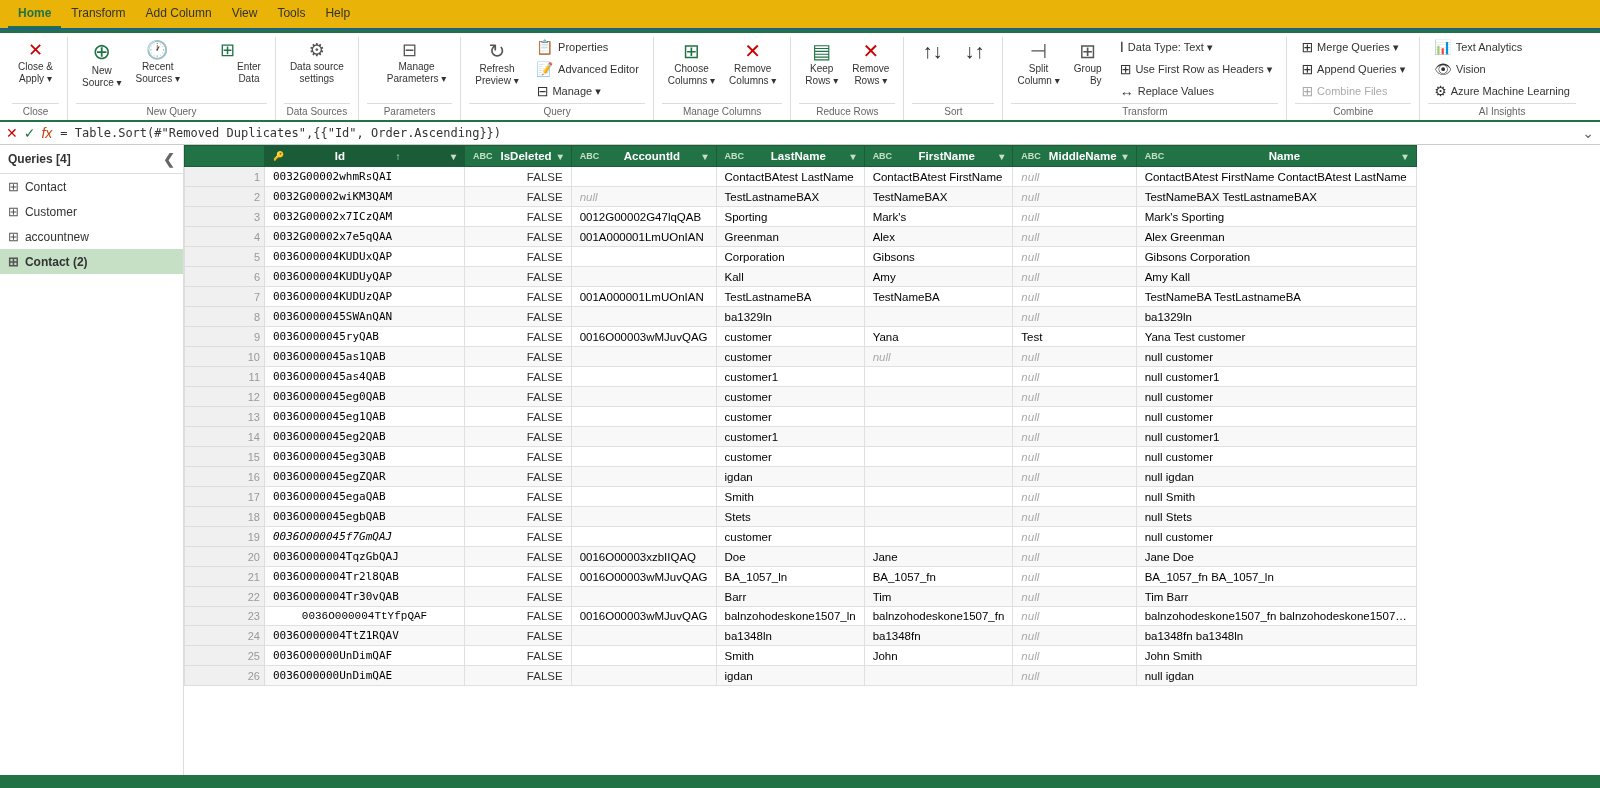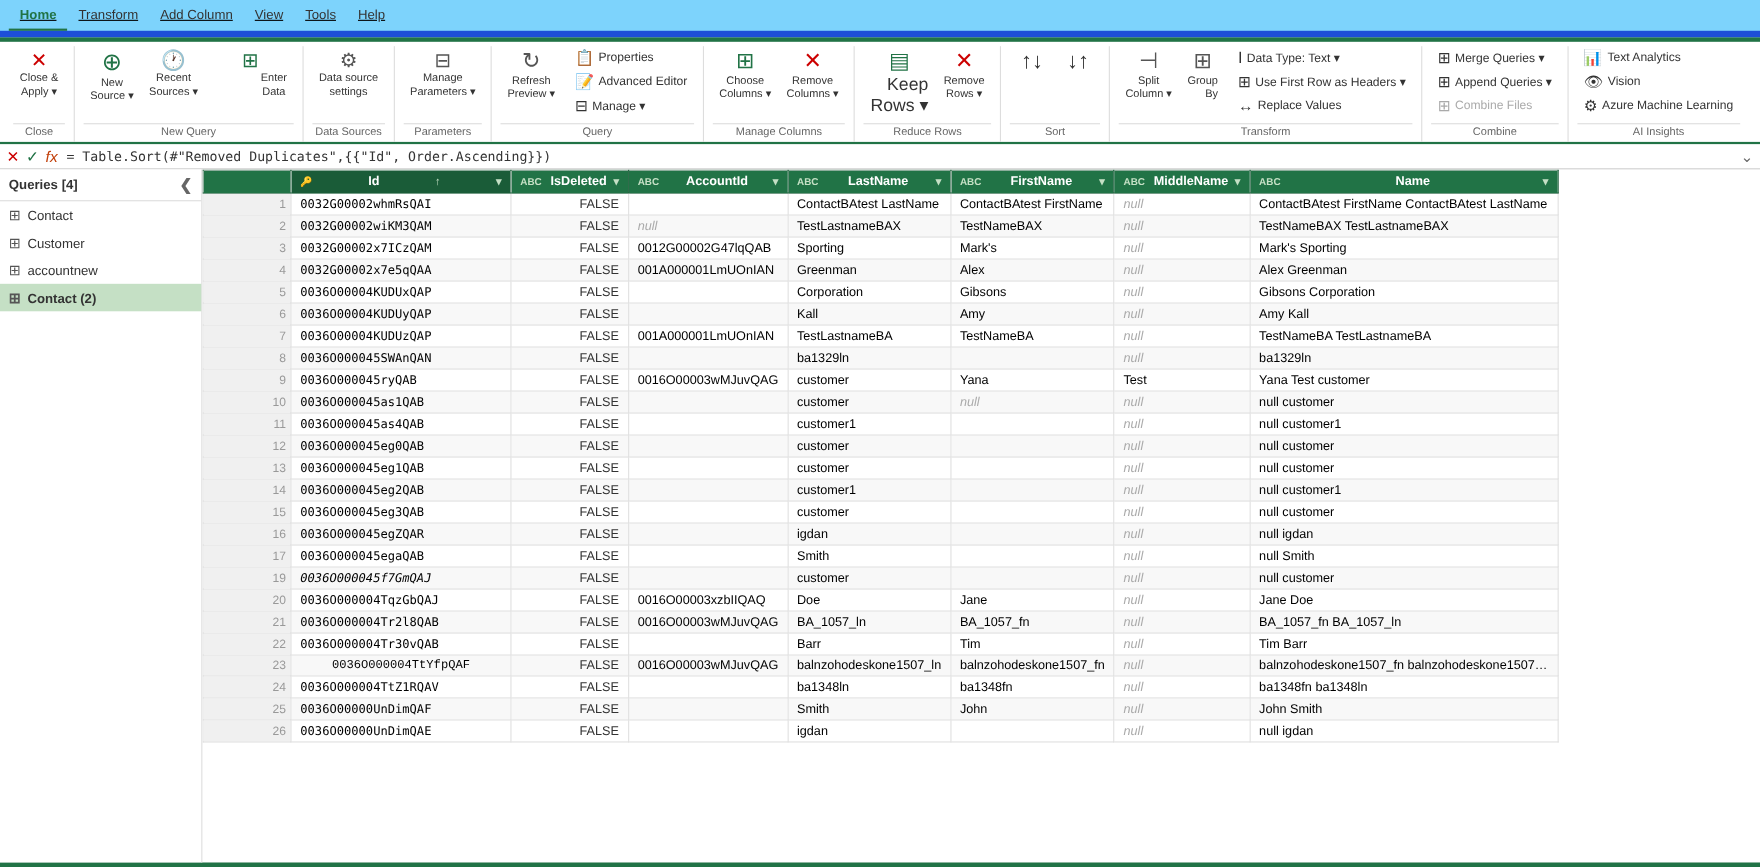--- a/index.html
+++ b/index.html
@@ -1,24 +1,23 @@
 <!DOCTYPE html>
 <html><head>
   <meta charset="utf-8">
   <style>
     * { box-sizing: border-box; margin: 0; padding: 0; }
     body { font-family: 'Segoe UI', Arial, sans-serif; font-size: 12px; background: #f0f0f0; overflow: hidden; }
 
     
     .menu-bar {
       display: flex;
-      background: #7dd3fc;
-      border-bottom: 6px solid #1d4ed8;
+      background: #eab308;
+      border-bottom: 1px solid #1d4ed8;
       padding: 0 8px;
-      text-decoration: underline;
     }
     .menu-item {
       padding: 6px 10px;
       cursor: pointer;
       font-size: 12px;
       color: #333;
     }
     .menu-item.active {
       border-bottom: 2px solid #217346;
       color: #217346;
@@ -304,21 +303,21 @@
           <span style="font-size:10px;">Data source<br>settings</span>
         </div>
       </div>
       <div class="ribbon-group-label">Data Sources</div>
     </div>
 
     <div class="ribbon-group">
       <div class="ribbon-group-items">
         <div class="ribbon-btn">
           <span class="icon" style="color:#555; font-size:18px;">⊟</span>
-          <span style="font-size:10px;">Manage<br>Parameters ▾</span>
+          <span style="font-size:10px;margin-left:14px;">Manage<br>Parameters ▾</span>
         </div>
       </div>
       <div class="ribbon-group-label">Parameters</div>
     </div>
 
     <div class="ribbon-group">
       <div class="ribbon-group-items">
         <div class="ribbon-btn">
           <span class="icon" style="color:#555; font-size:20px;">↻</span>
           <span style="font-size:10px;">Refresh<br>Preview ▾</span>
@@ -352,21 +351,21 @@
           <span style="font-size:10px;">Remove<br>Columns ▾</span>
         </div>
       </div>
       <div class="ribbon-group-label">Manage Columns</div>
     </div>
 
     <div class="ribbon-group">
       <div class="ribbon-group-items">
         <div class="ribbon-btn">
           <span class="icon" style="color:#217346; font-size:20px;">▤</span>
-          <span style="font-size:16px;text-align:right;">Keep<br>Rows ▾</span>
+          <span style="font-size:10px;">Keep<br>Rows ▾</span>
         </div>
         <div class="ribbon-btn">
           <span class="icon" style="color:#c00; font-size:20px;">✕</span>
           <span style="font-size:10px;">Remove<br>Rows ▾</span>
         </div>
       </div>
       <div class="ribbon-group-label">Reduce Rows</div>
     </div>
 
     <div class="ribbon-group">
@@ -709,20 +708,30 @@
               <td class="row-num">17</td>
               <td style="font-family: Consolas, monospace; font-size: 11px;">0036O000045egaQAB</td>
               <td class="false-val" style="text-align: right;">FALSE</td>
               <td></td>
               <td>Smith</td>
               <td></td>
               <td><span class="null-val">null</span></td>
               <td>null Smith</td>
             </tr>
             <tr>
+              <td class="row-num">18</td>
+              <td style="font-family: Consolas, monospace; font-size: 11px;">0036O000045egbQAB</td>
+              <td class="false-val" style="text-align: right;">FALSE</td>
+              <td></td>
+              <td>Stets</td>
+              <td></td>
+              <td><span class="null-val">null</span></td>
+              <td>null Stets</td>
+            </tr>
+            <tr>
               <td class="row-num">19</td>
               <td style="font-family: Consolas, monospace; font-size: 11px; font-style: italic;">0036O000045f7GmQAJ</td>
               <td class="false-val" style="text-align: right;">FALSE</td>
               <td></td>
               <td>customer</td>
               <td></td>
               <td><span class="null-val">null</span></td>
               <td>null customer</td>
             </tr>
             <tr>

